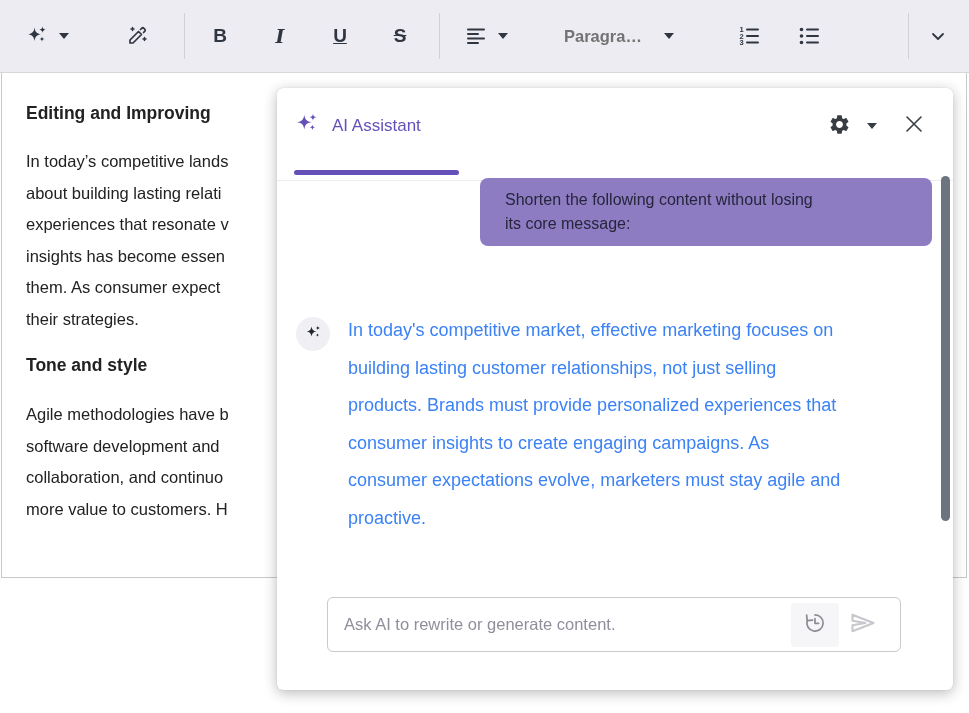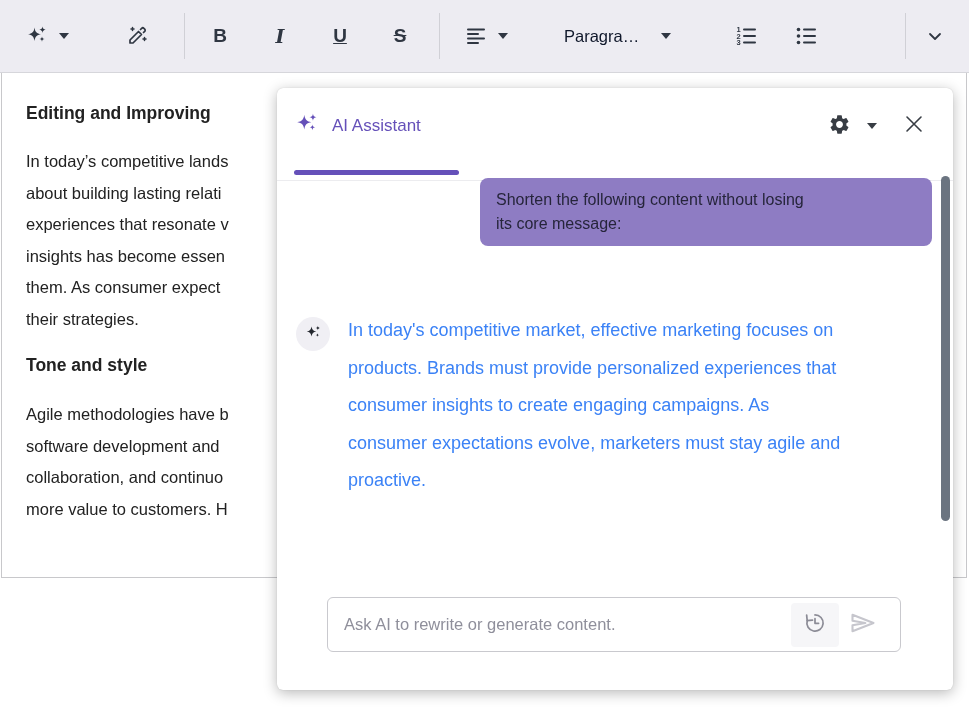--- a/index.html
+++ b/index.html
@@ -26,21 +26,21 @@
   .tb-caret {
     width:0; height:0; border-left:5.5px solid transparent;
     border-right:5.5px solid transparent; border-top:6px solid currentColor;
     margin-left:10px;
   }
   .tb-sep { width:1px; height:46px; background:#d0d0d6; }
   .tb-letter { font-size:19px; font-weight:700; }
   .tb-italic { font-family:"DejaVu Serif", serif; font-style:italic; font-weight:600; }
   .tb-underline { text-decoration:underline; }
   .tb-strike { text-decoration:line-through; }
-  .tb-paragraph { font-size:16.5px; color:#0f172a; font-weight:400; }
+  .tb-paragraph { font-size:16.5px; color:#737373; font-weight:700; }
   .toolbar svg { display:block; }
 
   
   .editor-panel {
     position:absolute; left:1px; top:73px; width:966px; height:505px;
     background:#ffffff; border:1px solid #c8c8cb; border-top:none;
   }
   .doc-heading { position:absolute; left:24px; font-size:17.5px; font-weight:700; color:#222; white-space:nowrap; }
   .doc-line { position:absolute; left:24px; font-size:16.5px; color:#222; white-space:nowrap; height:31.6px; line-height:31.6px; }
 
@@ -67,21 +67,21 @@
   .dlg-controls {
     position:absolute; right:28px; top:22px; height:32px;
     display:flex; align-items:center; color:#383d44;
   }
   .dlg-gear-btn { display:flex; align-items:center; cursor:pointer; }
   .dlg-close { margin-left:26px; cursor:pointer; display:flex; align-items:center; }
 
   
   .bubble {
     position:absolute; left:203px; top:90px; width:452px;
-    background:#8e7cc3; border-radius:8px; padding:10px 16px;
+    background:#8e7cc3; border-radius:8px; padding:10px 25px;
     color:#26253b;
   }
   .bubble-line { font-size:16px; line-height:24px; white-space:nowrap; }
   .ai-avatar {
     position:absolute; left:19px; top:229px; width:34px; height:34px;
     border-radius:50%; background:#f0eff4; color:#23272e;
     display:flex; align-items:center; justify-content:center;
   }
   .ai-text { position:absolute; left:71px; top:224px; width:590px; }
   .ai-line { font-size:18px; line-height:37.5px; white-space:nowrap; color:#3b82f6; }
@@ -262,20 +262,21 @@
       <svg width="19" height="19" viewBox="0 0 24 24" fill="currentColor">
         <path d="M9.5 4.5 C10.1 8.6 11.7 10.2 15.5 10.8 C11.7 11.4 10.1 13 9.5 17.1 C8.9 13 7.3 11.4 3.5 10.8 C7.3 10.2 8.9 8.6 9.5 4.5 Z"></path>
         <path d="M17.5 3.5 C17.75 5.3 18.45 6 20.2 6.25 C18.45 6.5 17.75 7.2 17.5 9 C17.25 7.2 16.55 6.5 14.8 6.25 C16.55 6 17.25 5.3 17.5 3.5 Z"></path>
         <path d="M17 13 C17.2 14.5 17.8 15.1 19.3 15.3 C17.8 15.5 17.2 16.1 17 17.6 C16.8 16.1 16.2 15.5 14.7 15.3 C16.2 15.1 16.8 14.5 17 13 Z"></path>
       </svg>
     </span>
   </div>
 
   <div class="ai-text">
     <div class="ai-line">In today's competitive market, effective marketing focuses on</div>
+    <div class="ai-line">building lasting customer relationships, not just selling</div>
     <div class="ai-line">products. Brands must provide personalized experiences that</div>
     <div class="ai-line">consumer insights to create engaging campaigns. As</div>
     <div class="ai-line">consumer expectations evolve, marketers must stay agile and</div>
     <div class="ai-line">proactive.</div>
   </div>
 
   <div class="scroll-thumb"></div>
 
   <div class="prompt-box">
     <input class="prompt-input" type="text" value="" placeholder="Ask AI to rewrite or generate content." style="">

